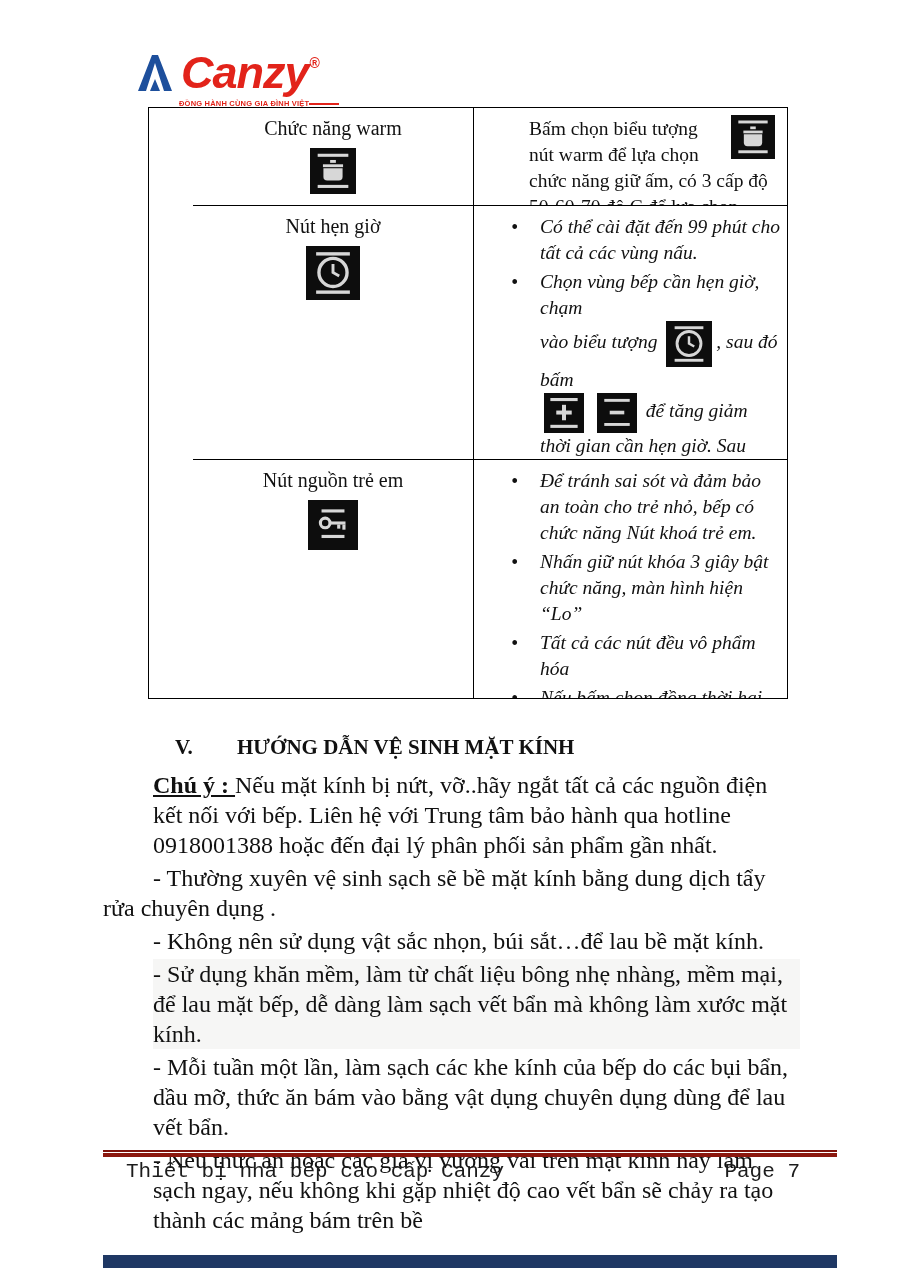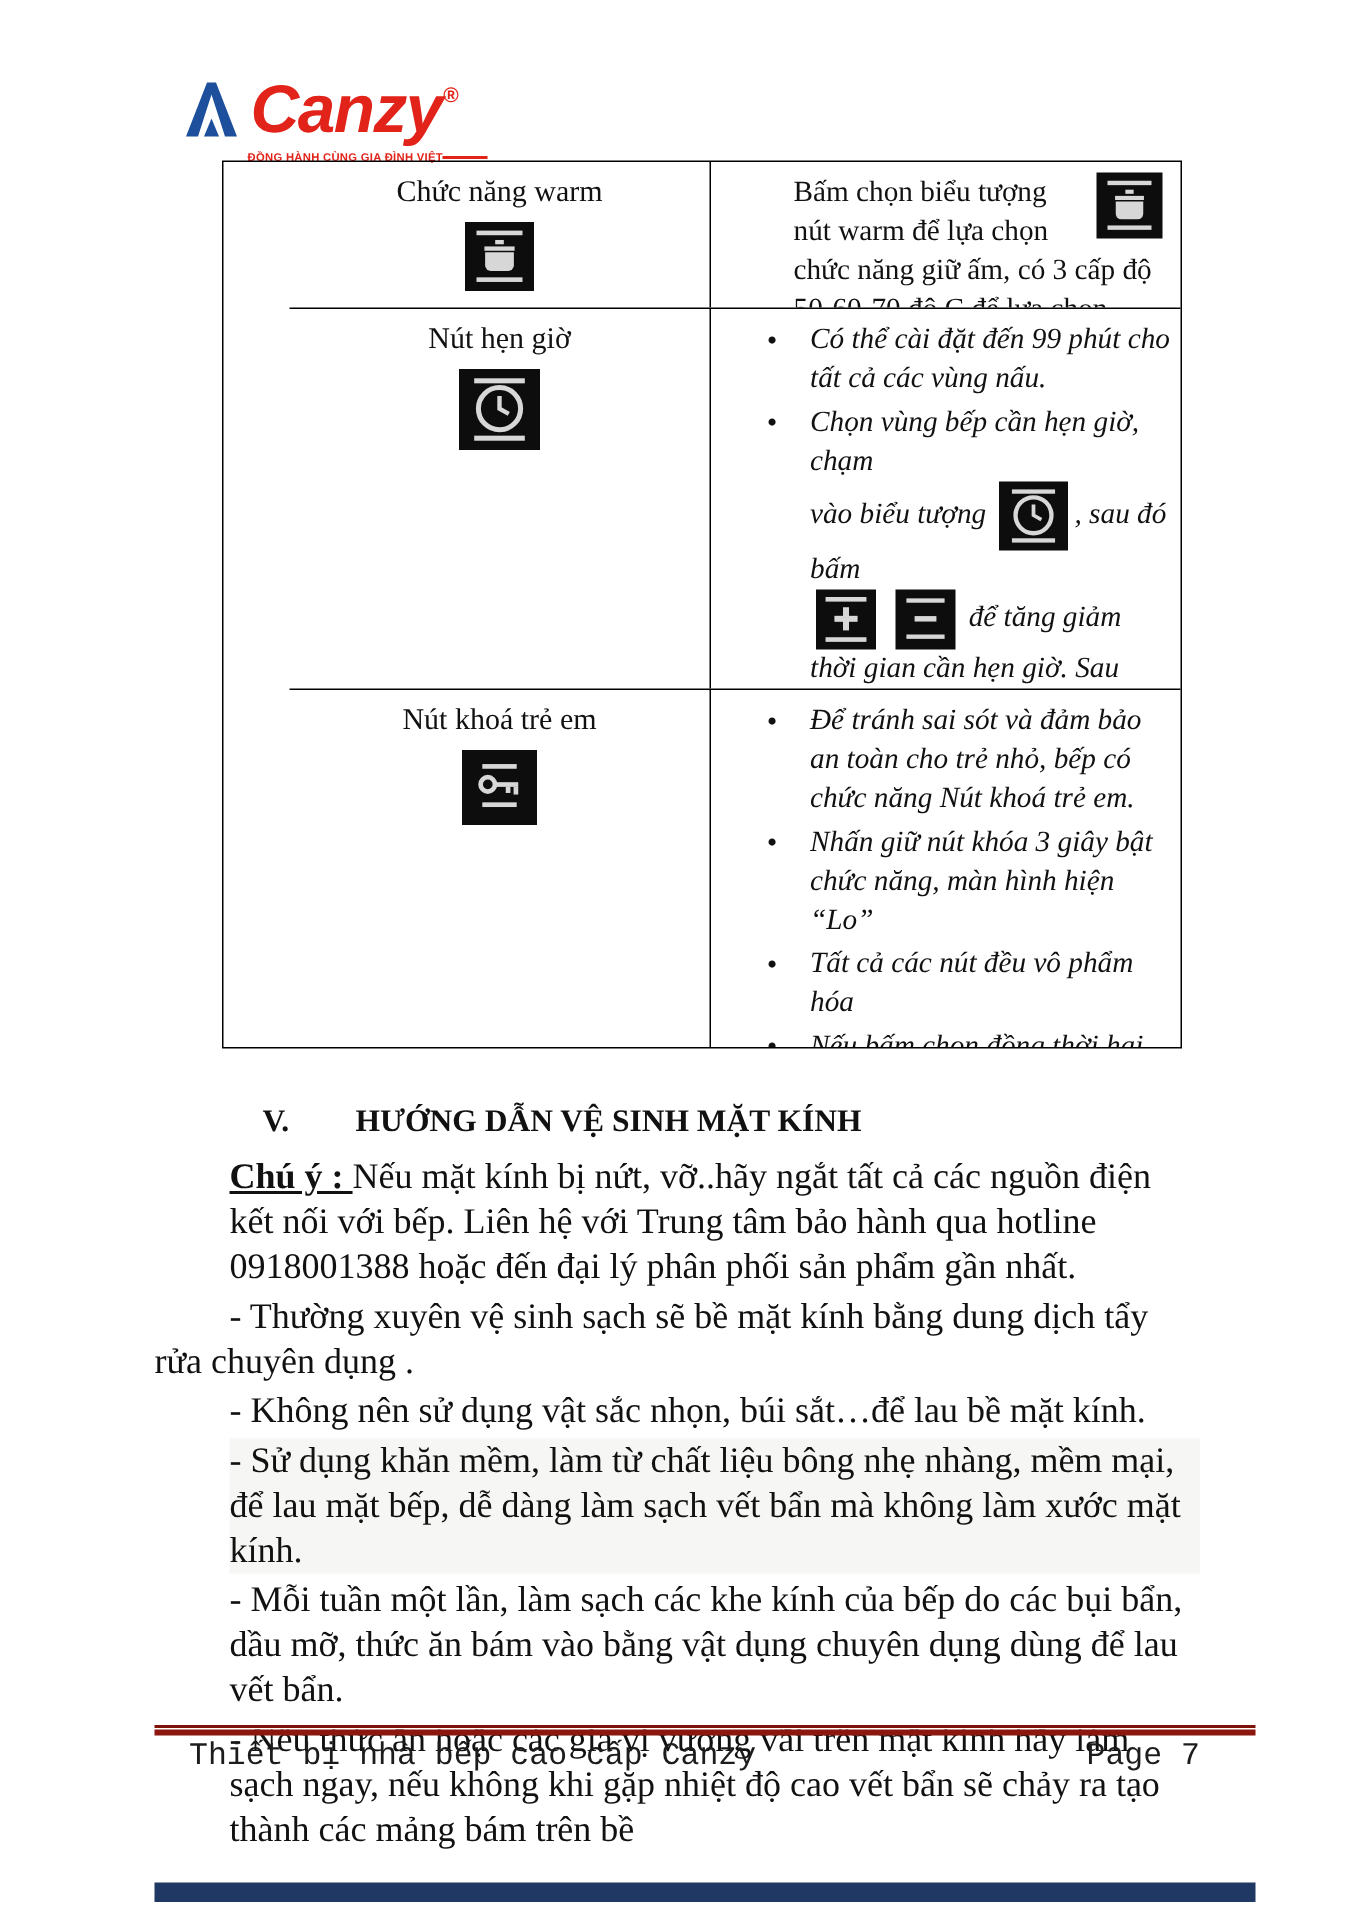--- a/index.html
+++ b/index.html
@@ -1,20 +1,20 @@
 <!DOCTYPE html>
 <html><head>
 <meta charset="utf-8">
 <style>
   html,body{margin:0;padding:0;background:#ffffff;}
   .page{position:relative;width:900px;height:1274px;background:#ffffff;overflow:hidden;
         font-family:"Liberation Serif", serif;color:#111;}
 
   
-  .logo{position:absolute;left:119px;top:50px;width:230px;}
+  .logo{position:absolute;left:133px;top:50px;width:230px;}
   .logo-row{display:flex;align-items:flex-start;}
   .brand{font-family:"Liberation Sans", sans-serif;font-style:italic;font-weight:bold;
          font-size:45px;line-height:1;color:#E2231A;letter-spacing:-1px;margin-left:2px;}
   .brand sup{font-size:14px;font-style:normal;vertical-align:20px;margin-left:1px;}
   .tagline{margin-left:46px;margin-top:1px;display:flex;align-items:center;gap:0;width:160px;}
   .tagline-text{font-family:"Liberation Sans", sans-serif;font-weight:bold;font-size:7.5px;
                 color:#E2231A;white-space:nowrap;letter-spacing:.2px;}
   .tagline-line{flex:1;height:2px;background:#E2231A;}
 
   
@@ -149,21 +149,21 @@
               </svg>
             </span>
             <span>để  tăng giảm thời gian cần hẹn giờ. Sau thao tác 3 giây màn hình hết nháy, đồng hồ bắt đầu đềm ngược thời gian và khi kết thúc hẹn giờ sẽ có âm báo.</span>
           </li>
         </ul>
       </div>
     </div>
 
     <div class="t-row r3">
       <div class="t-left">
-        <div class="cell-title">Nút  khoá trẻ em</div>
+        <div class="cell-title">Nút  nguồn trẻ em</div>
         <span class="tile">
           <svg width="50" height="50" viewBox="0 0 48 48">
             <rect x="13" y="9" width="22" height="3" fill="#D7D7D7"></rect>
             <circle cx="16.5" cy="22" r="4.6" fill="none" stroke="#D7D7D7" stroke-width="3"></circle>
             <rect x="21" y="20.6" width="15" height="3" fill="#D7D7D7"></rect>
             <rect x="28" y="23.5" width="3" height="4" fill="#D7D7D7"></rect>
             <rect x="33" y="23.5" width="3" height="5" fill="#D7D7D7"></rect>
             <rect x="13" y="33.5" width="22" height="3" fill="#D7D7D7"></rect>
           </svg>
         </span>

